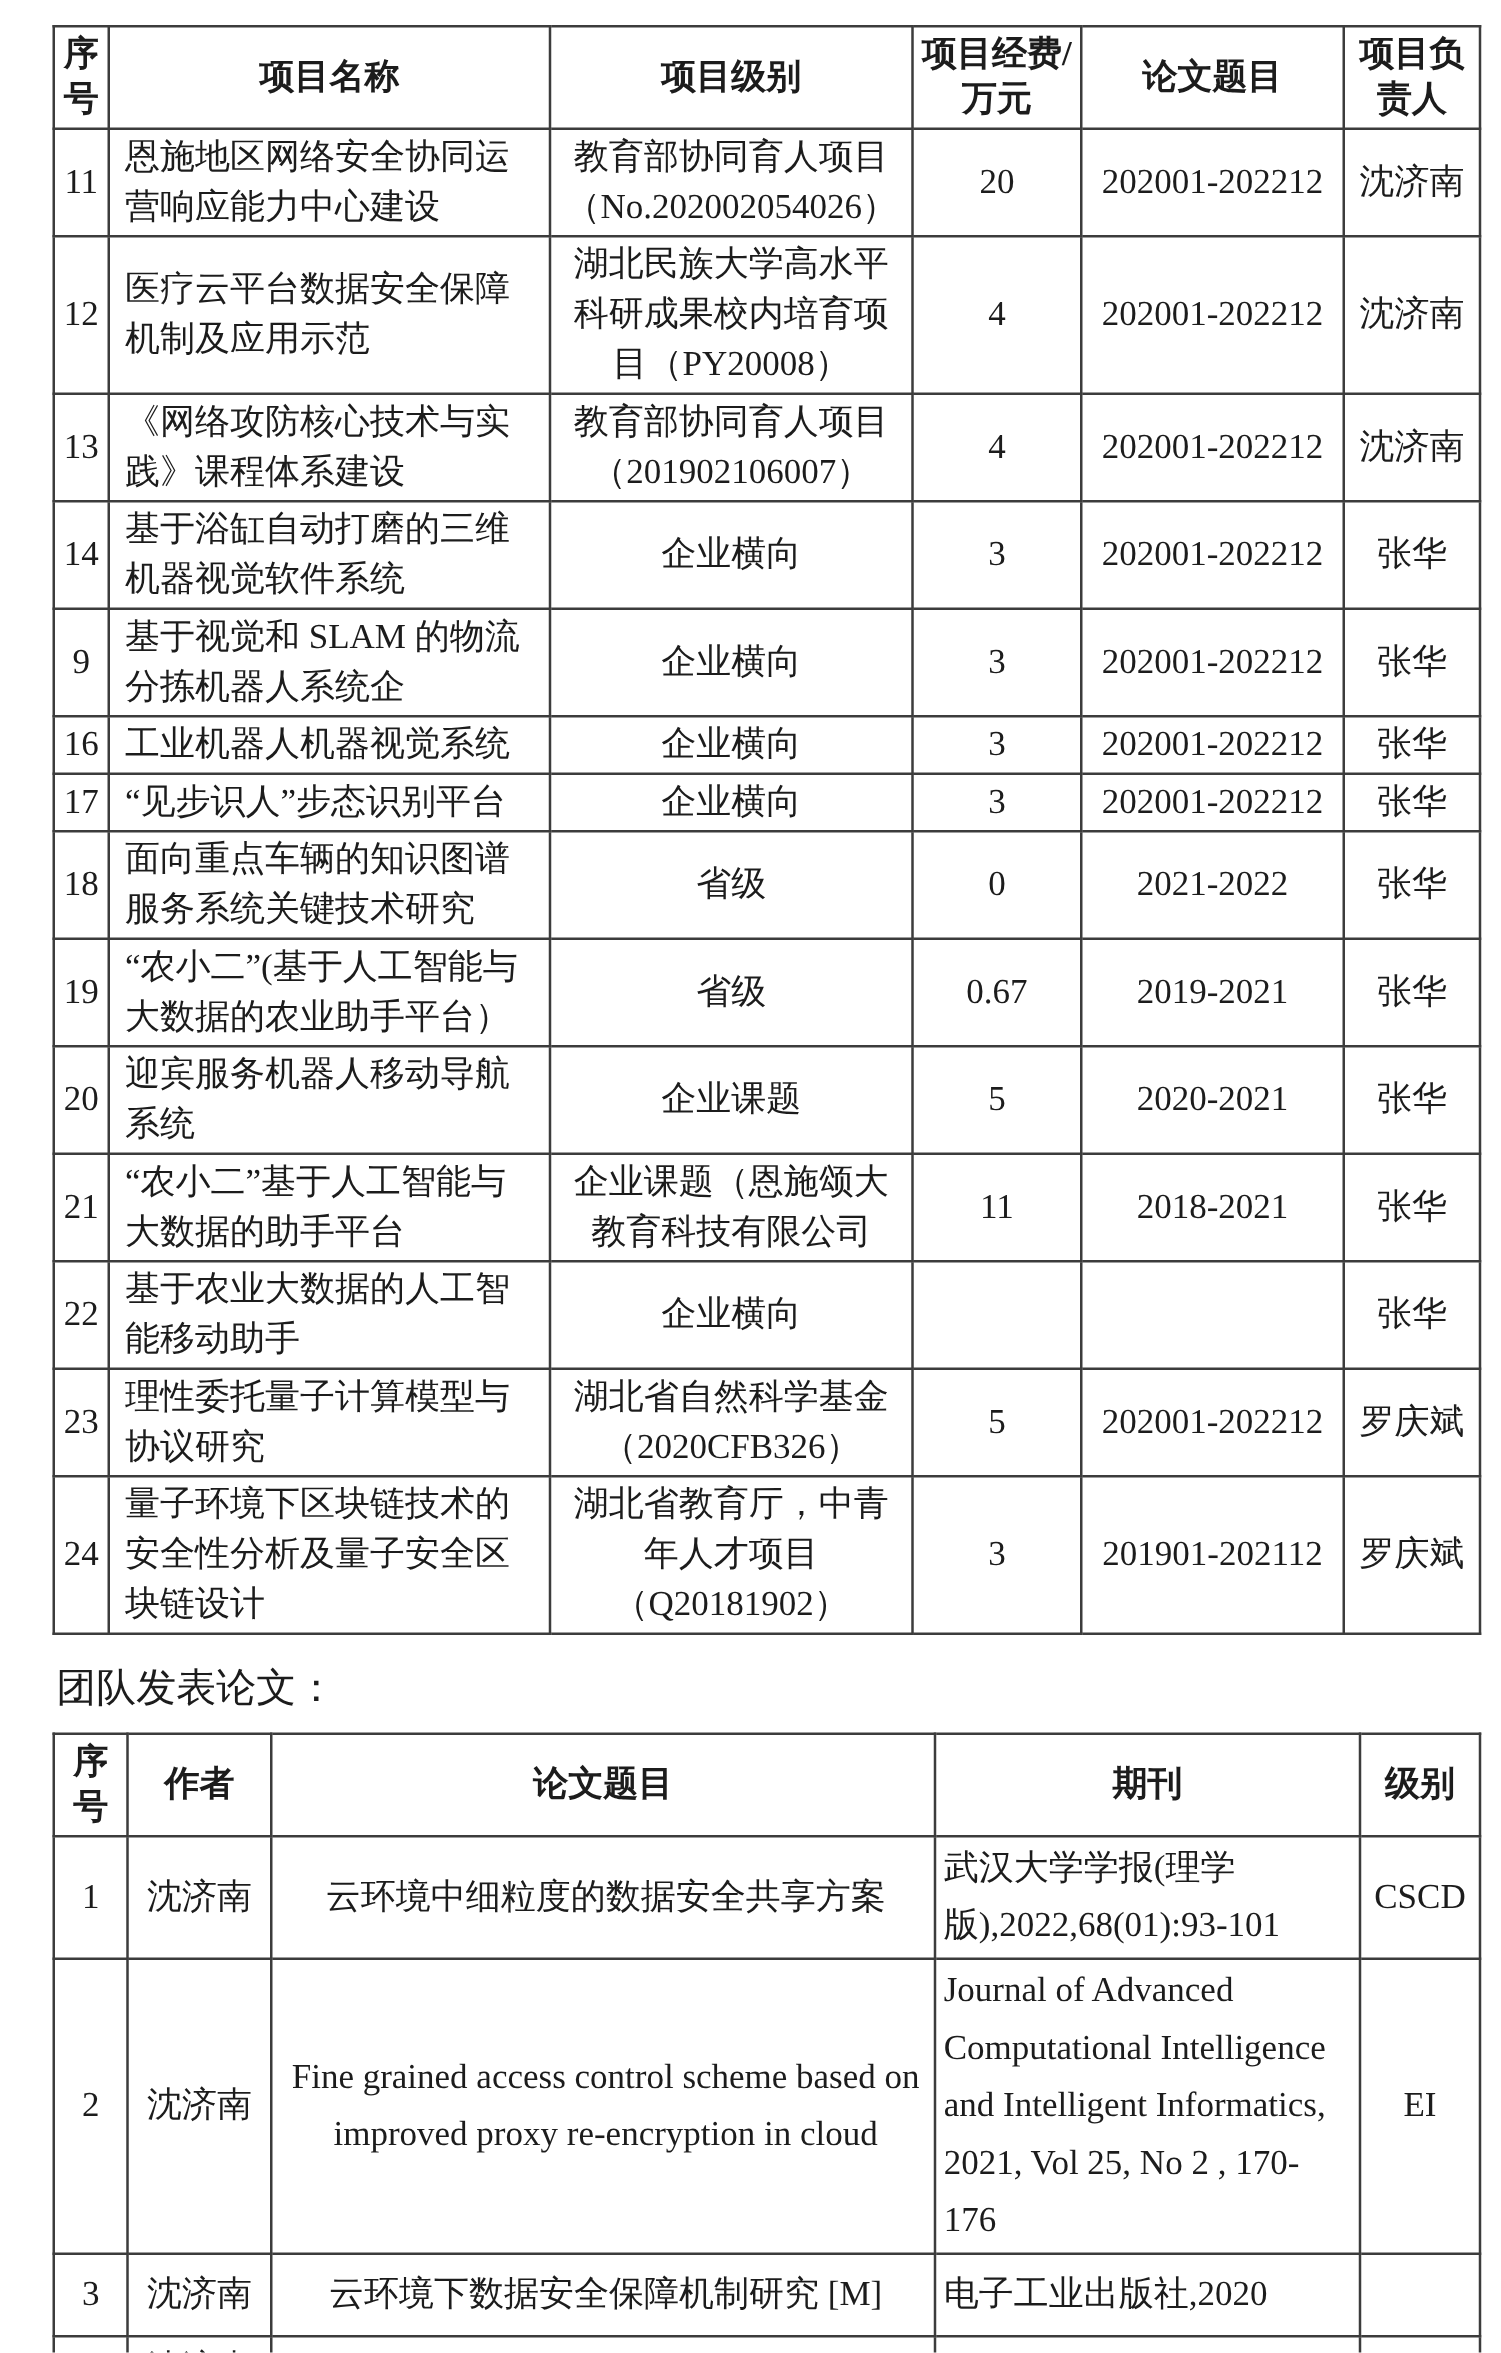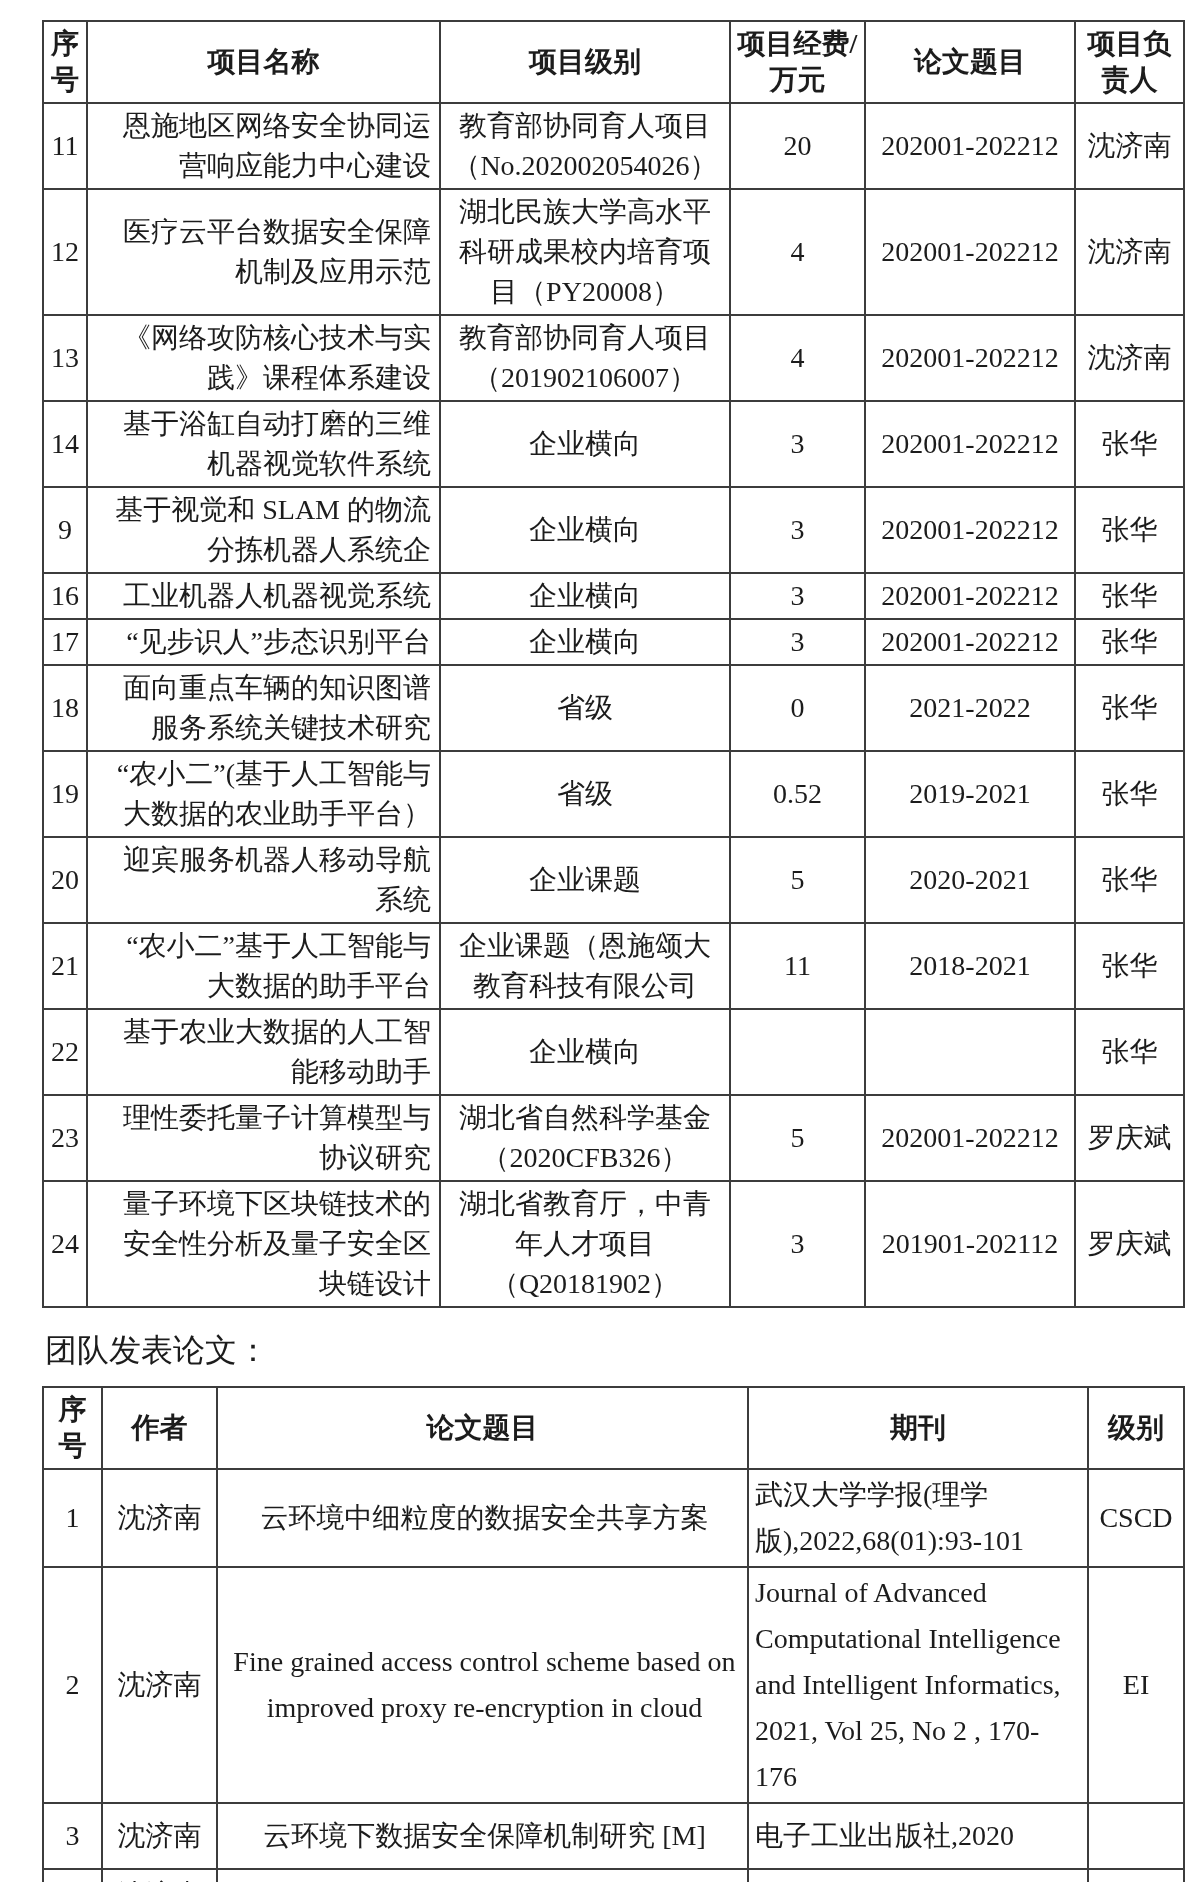--- a/index.html
+++ b/index.html
@@ -11,21 +11,21 @@
   .sheet{position:relative;width:1201px;height:1882px;}
   table{border-collapse:collapse;table-layout:fixed;margin-left:42px;}
   td,th{border:2px solid #3c3c3c;padding:2px 6px;vertical-align:middle;
         font-size:28px;word-break:break-word;overflow:hidden;}
   th{font-weight:bold;line-height:36px;text-align:center;padding:4px 2px;}
   
   #t1{margin-top:20px;width:1141px;}
   #t1 td{line-height:40px;}
   #t1 td:nth-child(1),#t1 td:nth-child(3),#t1 td:nth-child(4),
   #t1 td:nth-child(5),#t1 td:nth-child(6){text-align:center;}
-  #t1 td:nth-child(2){text-align:right;padding-left:12px;padding-right:8px;}
+  #t1 td:nth-child(2){text-align:left;padding-left:12px;padding-right:8px;}
   
   .section-heading{
     margin:22px 0 16px 45px;font-size:32px;font-weight:normal;line-height:40px;
   }
   
   #t2{width:1141px;}
   #t2 td{line-height:46px;}
   #t2 td:nth-child(1),#t2 td:nth-child(2),#t2 td:nth-child(5){text-align:center;}
   #t2 td:nth-child(3){text-align:center;padding-left:14px;padding-right:10px;}
   #t2 td:nth-child(4){text-align:left;padding-right:8px;}
@@ -117,21 +117,21 @@
         <td>面向重点车辆的知识图谱服务系统关键技术研究</td>
         <td>省级</td>
         <td>0</td>
         <td>2021-2022</td>
         <td>张华</td>
       </tr>
       <tr>
         <td>19</td>
         <td>“农小二”(基于人工智能与大数据的农业助手平台）</td>
         <td>省级</td>
-        <td>0.52</td>
+        <td>0.67</td>
         <td>2019-2021</td>
         <td>张华</td>
       </tr>
       <tr>
         <td>20</td>
         <td>迎宾服务机器人移动导航系统</td>
         <td>企业课题</td>
         <td>5</td>
         <td>2020-2021</td>
         <td>张华</td>

